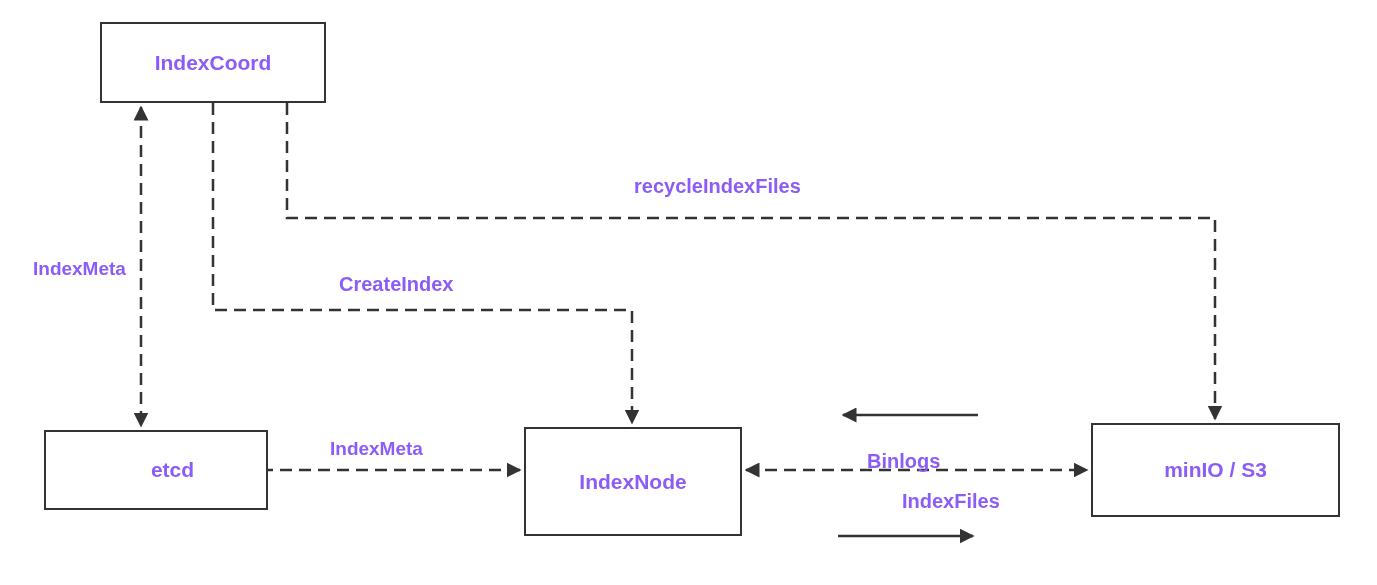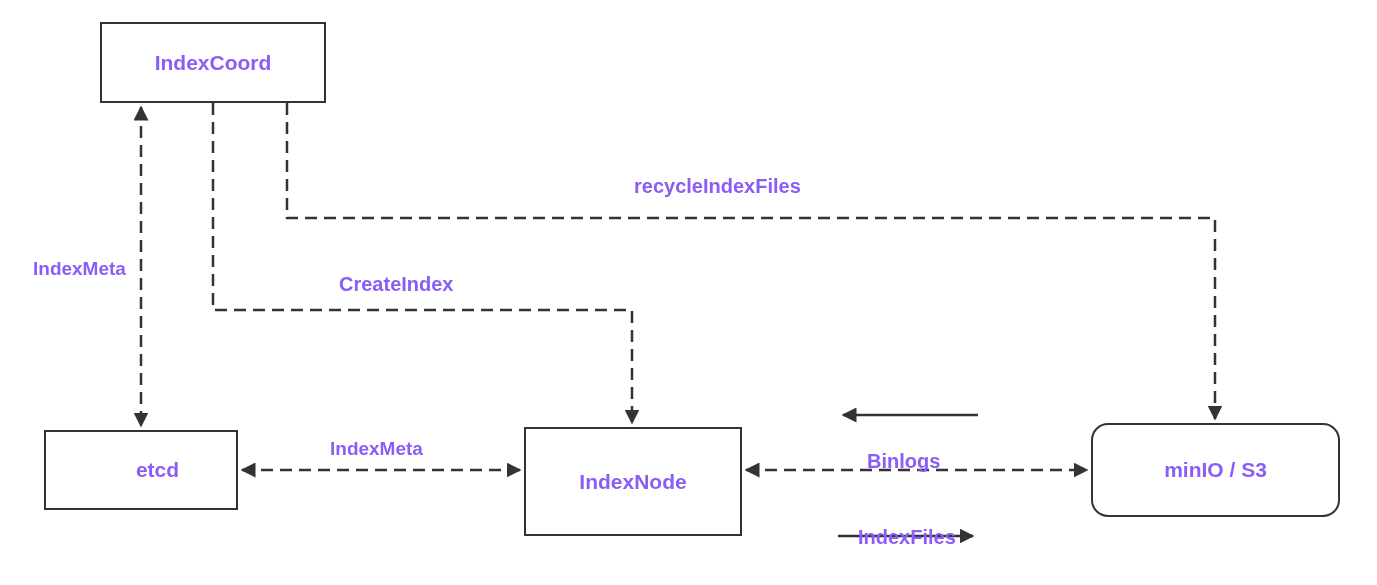--- a/index.html
+++ b/index.html
@@ -31,36 +31,36 @@
     display: flex;
     flex-direction: column;
     align-items: center;
     justify-content: center;
     text-align: center;
     font-weight: bold;
     font-size: 21px;
     line-height: 1.3;
   }
   .node-indexcoord { left: 100px; top: 22px;  width: 226px; height: 81px; }
-  .node-etcd       { left: 44px;  top: 430px; width: 194px; height: 80px; padding-left: 33px; }
+  .node-etcd       { left: 44px;  top: 430px; width: 224px; height: 80px; padding-left: 33px; }
   .node-indexnode  { left: 524px; top: 427px; width: 218px; height: 109px; }
-  .node-storage    { left: 1091px;top: 423px; width: 249px; height: 94px; border-radius: 17px; }
+  .node-storage    { left: 1091px;top: 423px; width: 249px; height: 94px; }
   .edge-label {
     position: absolute;
     font-weight: bold;
     font-size: 20px;
     line-height: 1.1;
     white-space: nowrap;
   }
   .lbl-indexmeta-v   { left: 33px;  top: 259px; font-size: 19px; }
   .lbl-createindex   { left: 339px; top: 273px; }
   .lbl-recycle       { left: 634px; top: 175px; }
   .lbl-indexmeta-h   { left: 330px; top: 439px; font-size: 19px; }
   .lbl-binlogs       { left: 867px; top: 450px; }
-  .lbl-indexfiles    { left: 858px; top: 490px; margin-top: 36px; }
+  .lbl-indexfiles    { left: 902px; top: 490px; }
 </style>
 </head>
 <body>
 
 <div class="stage">
 
   <svg class="wires" viewBox="0 0 1377 585" xmlns="http://www.w3.org/2000/svg">
     <defs>
       <marker id="arrow" viewBox="0 0 10 10" refX="9" refY="5" markerWidth="6" markerHeight="6" orient="auto-start-reverse">
         <path d="M 0 0 L 10 5 L 0 10 z" fill="#333333"></path>

